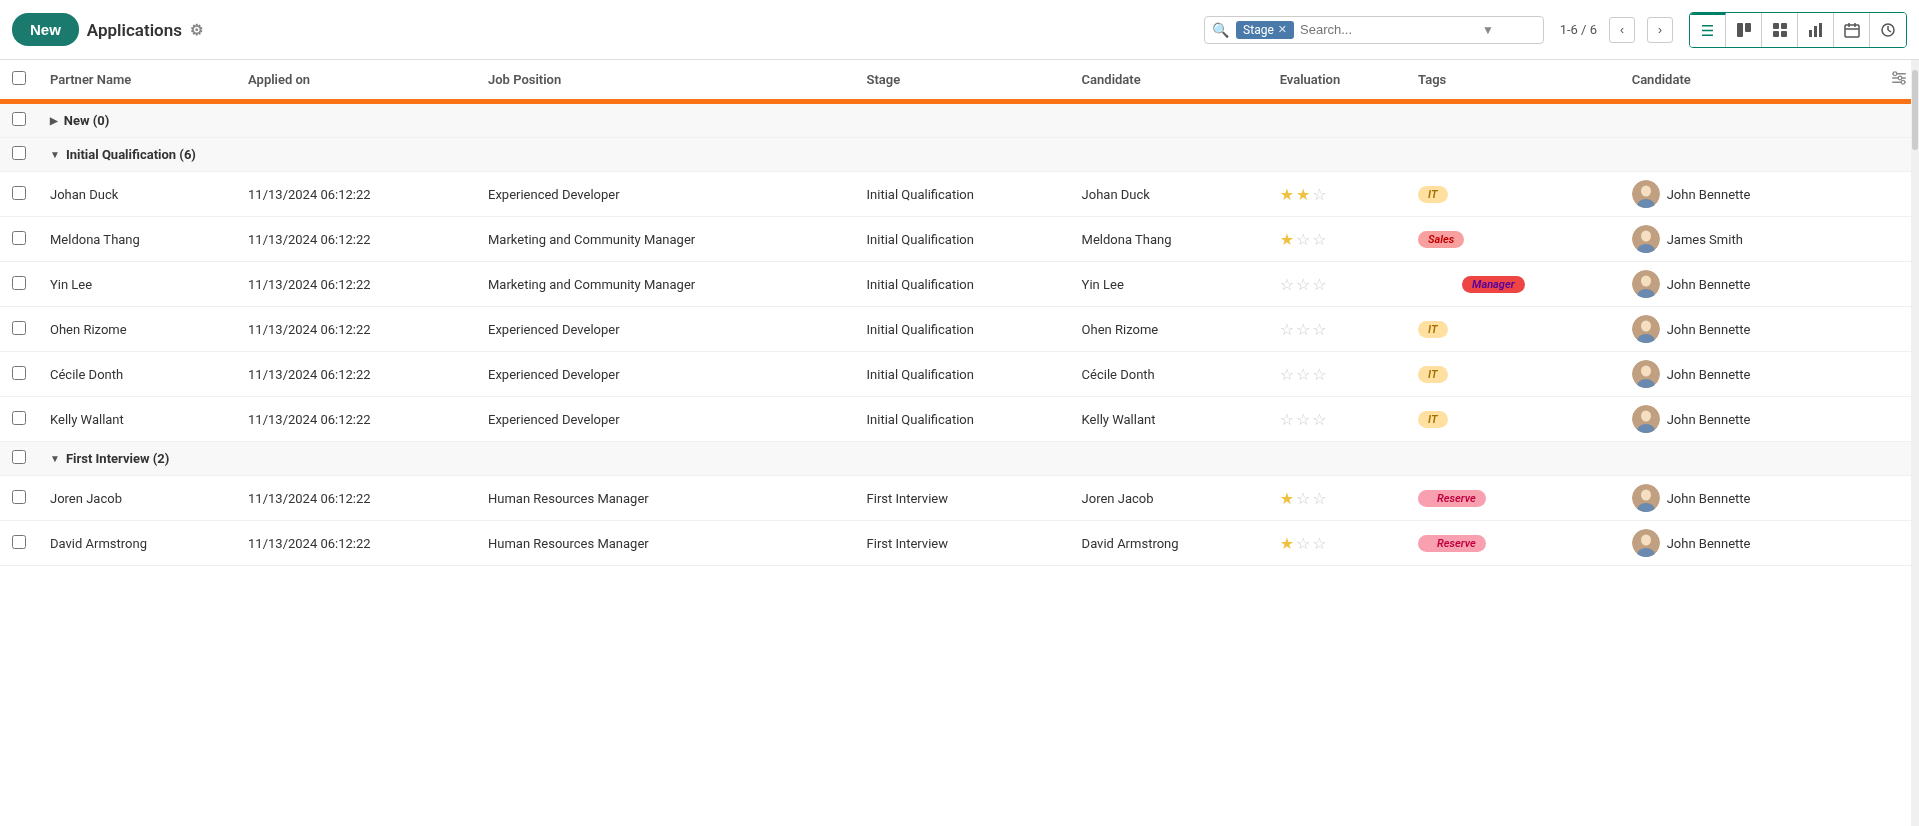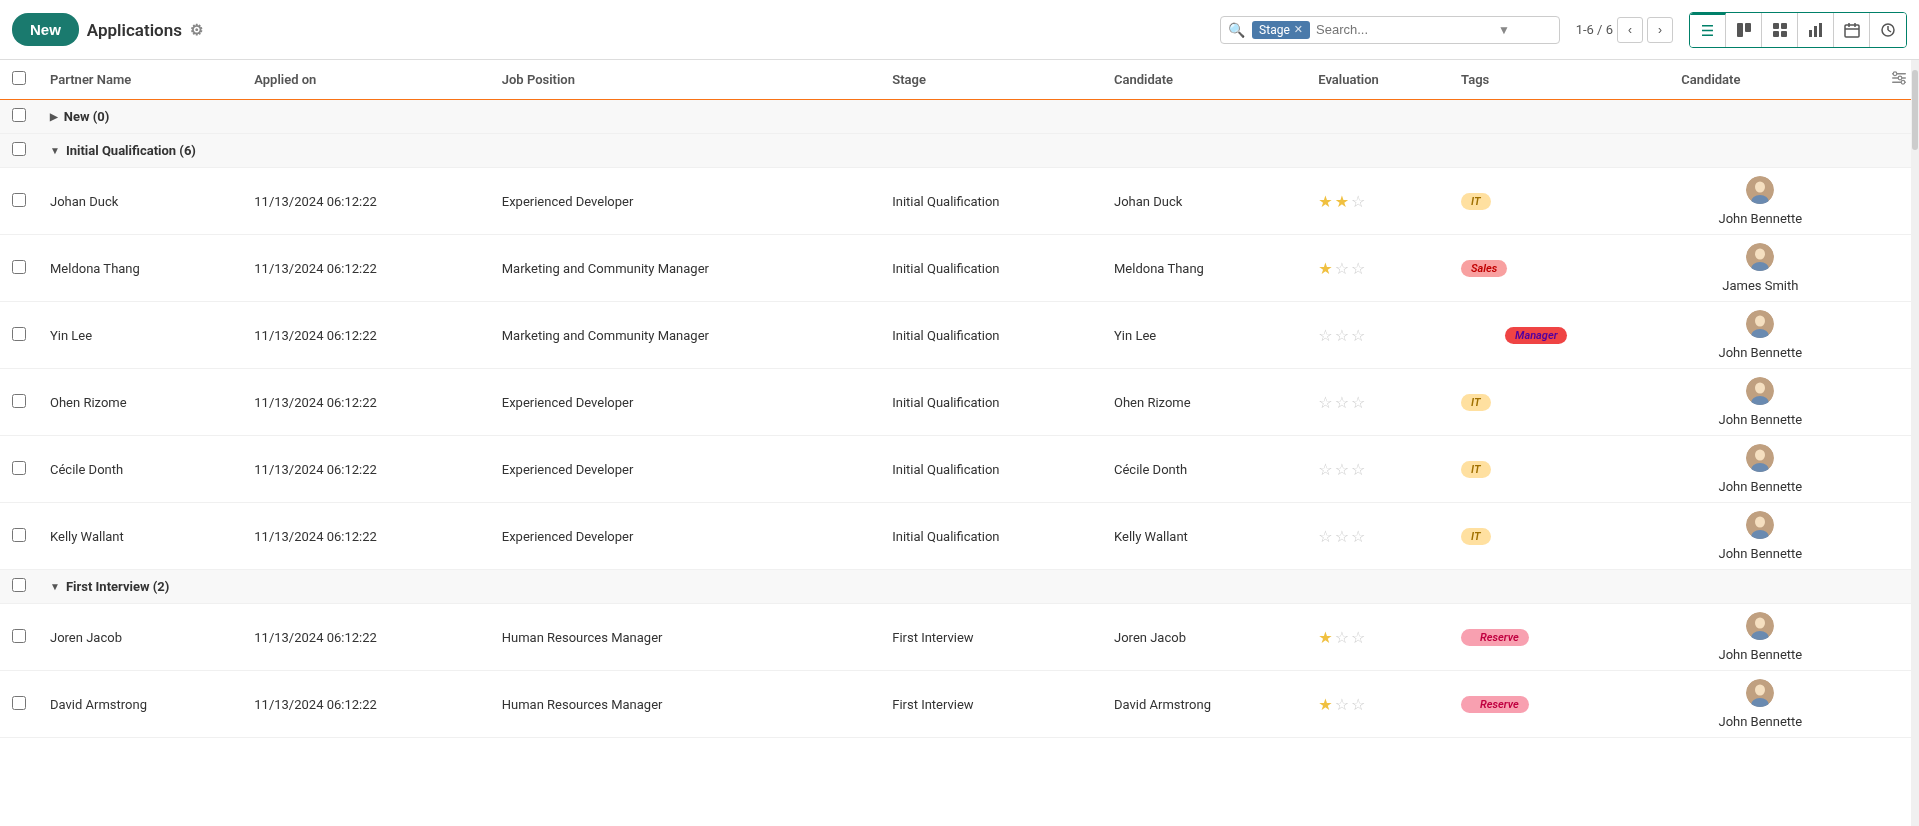--- a/index.html
+++ b/index.html
@@ -10,31 +10,31 @@
     .new-btn { background: #1a7a6e; color: #fff; border: none; border-radius: 16px; padding: 8px 18px; font-size: 15px; font-weight: 600; cursor: pointer; }
     .app-title { font-size: 17px; font-weight: 600; color: #333; display: flex; align-items: center; gap: 8px; }
     .gear-icon { color: #888; font-size: 15px; }
     .spacer { flex: 1; }
     .search-bar { display: flex; align-items: center; border: 1px solid #ccc; border-radius: 4px; padding: 4px 8px; gap: 6px; min-width: 340px; background: #fff; }
     .search-icon { color: #888; font-size: 14px; }
     .stage-tag { background: #4a7aaa; color: #fff; border-radius: 3px; padding: 2px 7px; font-size: 12px; display: flex; align-items: center; gap: 4px; }
     .stage-tag-close { cursor: pointer; font-size: 11px; opacity: 0.8; }
     .search-input { border: none; outline: none; font-size: 13px; min-width: 120px; color: #aaa; }
     .search-dropdown { color: #888; font-size: 12px; cursor: pointer; }
-    .pagination { display: flex; align-items: center; gap: 4px; font-size: 13px; color: #555; margin-left: 8px; }
+    .pagination { display: flex; align-items: center; gap: 12px; font-size: 13px; color: #555; margin-left: 8px; }
     .pag-btn { border: 1px solid #ccc; background: #fff; border-radius: 3px; width: 26px; height: 26px; cursor: pointer; display: flex; align-items: center; justify-content: center; font-size: 12px; color: #555; }
     .view-btns { display: flex; align-items: center; border: 1px solid #008069; border-radius: 4px; overflow: hidden; margin-left: 8px; }
     .view-btn { border: none; background: #fff; width: 36px; height: 34px; cursor: pointer; display: flex; align-items: center; justify-content: center; font-size: 15px; color: #555; border-right: 1px solid #ccc; }
     .view-btn:last-child { border-right: none; }
     .view-btn.active { background: #fff; color: #008069; border-top: 2px solid #008069; }
 
     
     .table-container { width: 100%; overflow-x: auto; }
     table { width: 100%; border-collapse: collapse; }
-    thead th { padding: 10px 12px; text-align: left; font-weight: 600; font-size: 13px; color: #555; border-bottom: 1px solid #f97316; white-space: nowrap; background: #fff; }
+    thead th { padding: 10px 12px; text-align: left; font-weight: 600; font-size: 13px; color: #555; border-bottom: 5px solid #f97316; white-space: nowrap; background: #fff; }
     thead th.check-col { width: 36px; }
     tbody td { padding: 8px 12px; font-size: 13px; color: #333; border-bottom: 1px solid #f0f0f0; vertical-align: middle; }
     .group-row td { background: #f8f8f8; font-weight: 700; font-size: 13px; padding: 8px 12px; }
     .group-label { display: flex; align-items: center; gap: 6px; cursor: pointer; user-select: none; }
     .triangle { font-size: 10px; color: #555; }
 
     
     .chk { width: 14px; height: 14px; cursor: pointer; accent-color: #1a7a6e; }
 
     
@@ -44,21 +44,21 @@
     .star.empty { color: #ccc; }
 
     
     .tag-badge { display: inline-block; border-radius: 20px; padding: 2px 10px; font-size: 11px; font-weight: 600; font-style: italic; }
     .tag-it { background: #ffe0a0; color: #a07000; }
     .tag-sales { background: #f8a0a0; color: #c00000; }
     .tag-manager { background: #ef4444; color: #5000a0; margin-left: 44px; }
     .tag-reserve { background: #f8a0b0; color: #c00040; padding-left: 19px; }
 
     
-    .recruiter { display: flex; align-items: center; gap: 7px; flex-direction: column; }
+    .recruiter { display: flex; align-items: center; gap: 7px; }
 
     
     .avatar-svg { width: 28px; height: 28px; border-radius: 50%; overflow: hidden; flex-shrink: 0; }
 
     .col-settings { text-align: right; }
 
     
     .right-scrollbar { position: fixed; right: 0; top: 60px; width: 8px; background: #f0f0f0; height: calc(100% - 60px); }
     .scroll-thumb { width: 6px; height: 80px; background: #ccc; border-radius: 4px; margin: 0 auto; margin-top: 10px; }
   </style>

